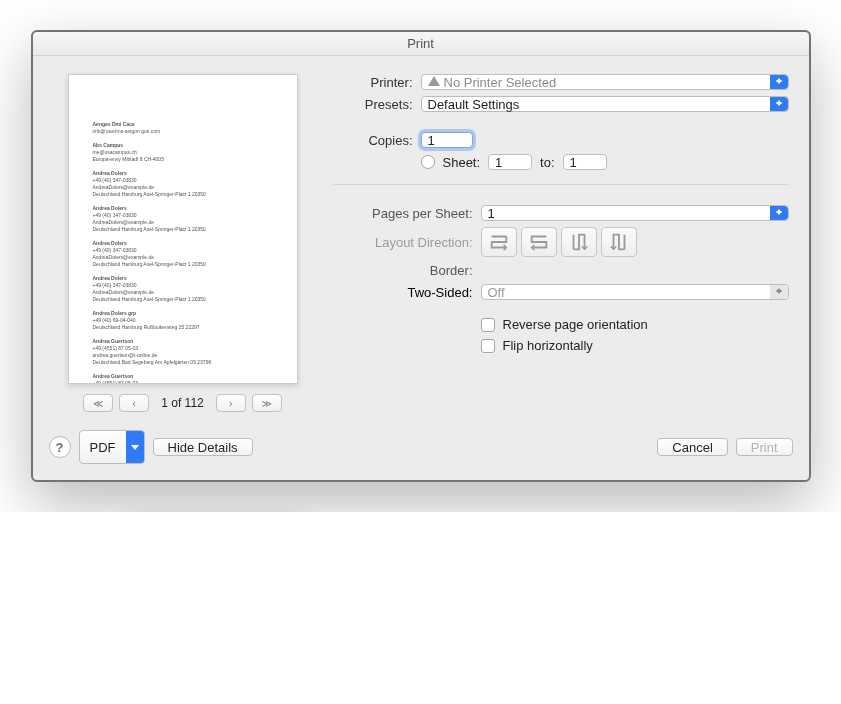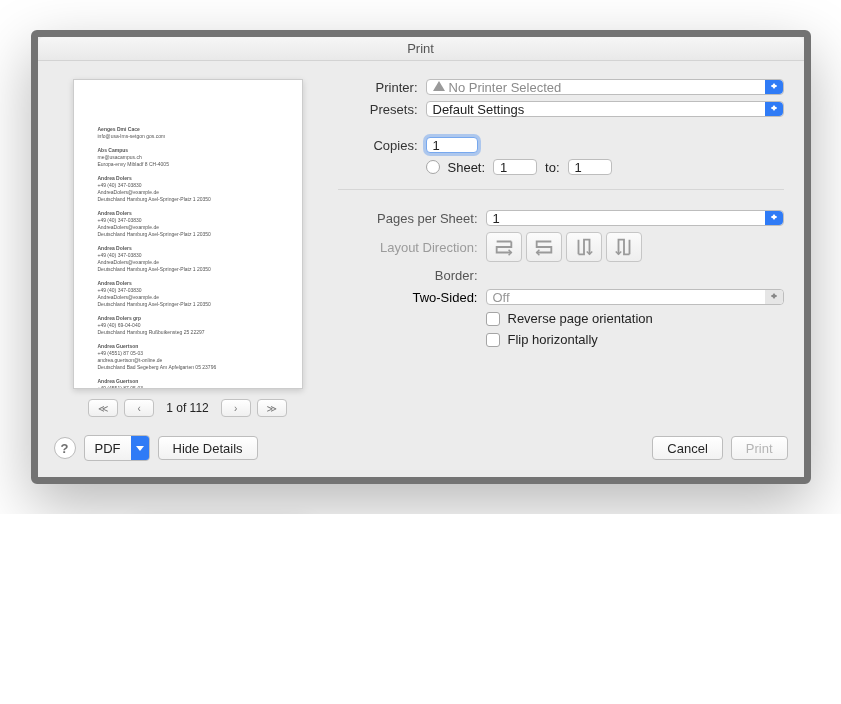--- a/index.html
+++ b/index.html
@@ -8,21 +8,21 @@
     padding: 30px;
     font-family: -apple-system, "Helvetica Neue", Arial, sans-serif;
     font-size: 13px;
     background: #fff;
     color: #232323;
   }
   .dialog {
     width: 780px;
     margin: 0 auto;
     background: #ececec;
-    border: 7px solid #737373;
+    border: 2px solid #737373;
     border-radius: 6px;
     box-shadow: 0 22px 60px rgba(0,0,0,0.28);
     overflow: visible;
     position: relative;
   }
   .titlebar {
     height: 24px;
     line-height: 24px;
     text-align: center;
     font-size: 13px;
@@ -202,32 +202,32 @@
   .help{
     width:22px;height:22px;
     border:1px solid #bbb;
     border-radius:50%;
     background:#fff;
     color:#6f6f6f;
     display:flex;align-items:center;justify-content:center;
     font-weight:600;
   }
   .btn{
-    height:24px;
+    height:18px;
     padding:0 14px;
     border:1px solid #bdbdbd;
     border-radius:4px;
     background:linear-gradient(#fff,#f2f2f2);
     font-size:13px;
     display:flex;align-items:center;
     color:#262626;
   }
   .btn.disabled{ color:#b4b4b4; }
   .pdfbtn{
-    height:26px;
+    height:34px;
     border:1px solid #bdbdbd;
     border-radius:4px;
     background:linear-gradient(#fff,#f2f2f2);
     display:flex;align-items:center;
     overflow:hidden;
   }
   .pdfbtn .txt{ padding:0 10px; }
   .pdfbtn .car{
     width:18px;height:100%;
     background:#2f7bf6;
@@ -382,21 +382,21 @@
       </div>
 
       <div class="row">
         <span class="subright-label" style="color:#000000;">Two-Sided:</span>
         <div class="macselect gray" style="flex:1">
           <span>Off</span>
           <span class="caps"></span>
         </div>
       </div>
 
-      <div class="row" style="margin-top:0">
+      <div class="row" style="margin-top:11px">
         <span class="subright-label"></span>
         <span class="chk"></span>
         <span>Reverse page orientation</span>
       </div>
       <div class="row">
         <span class="subright-label"></span>
         <span class="chk"></span>
         <span>Flip horizontally</span>
       </div>
 

